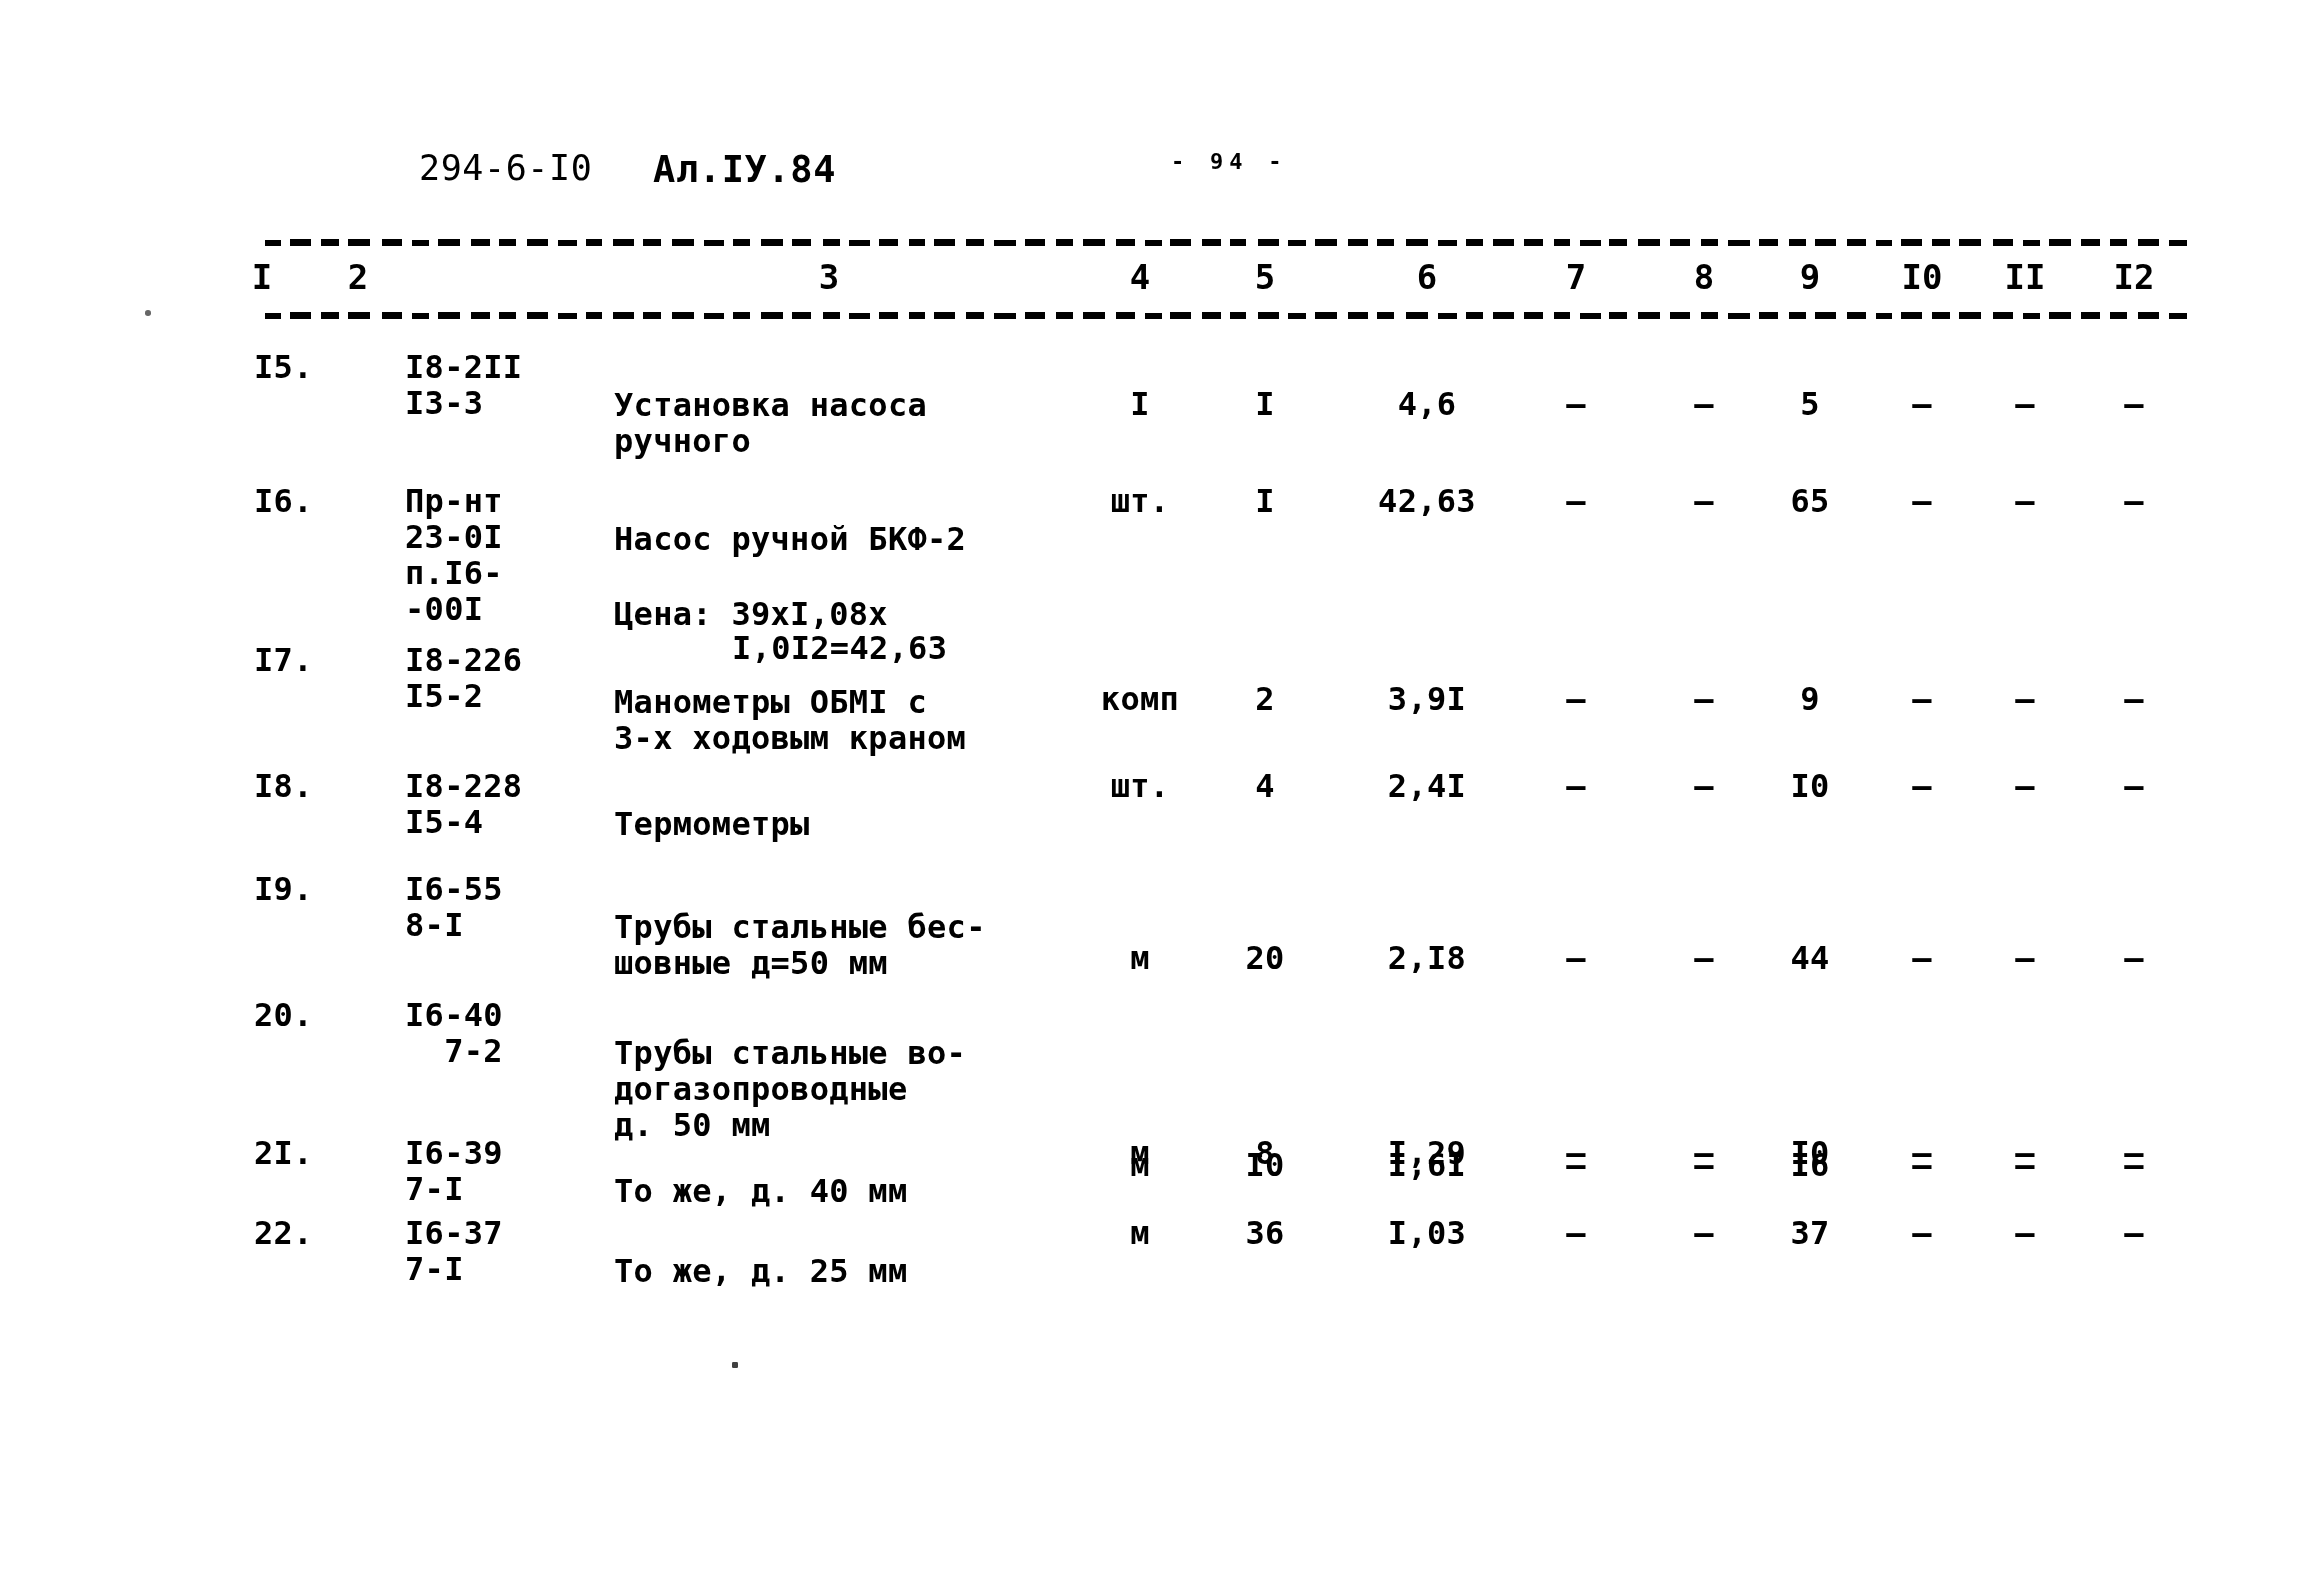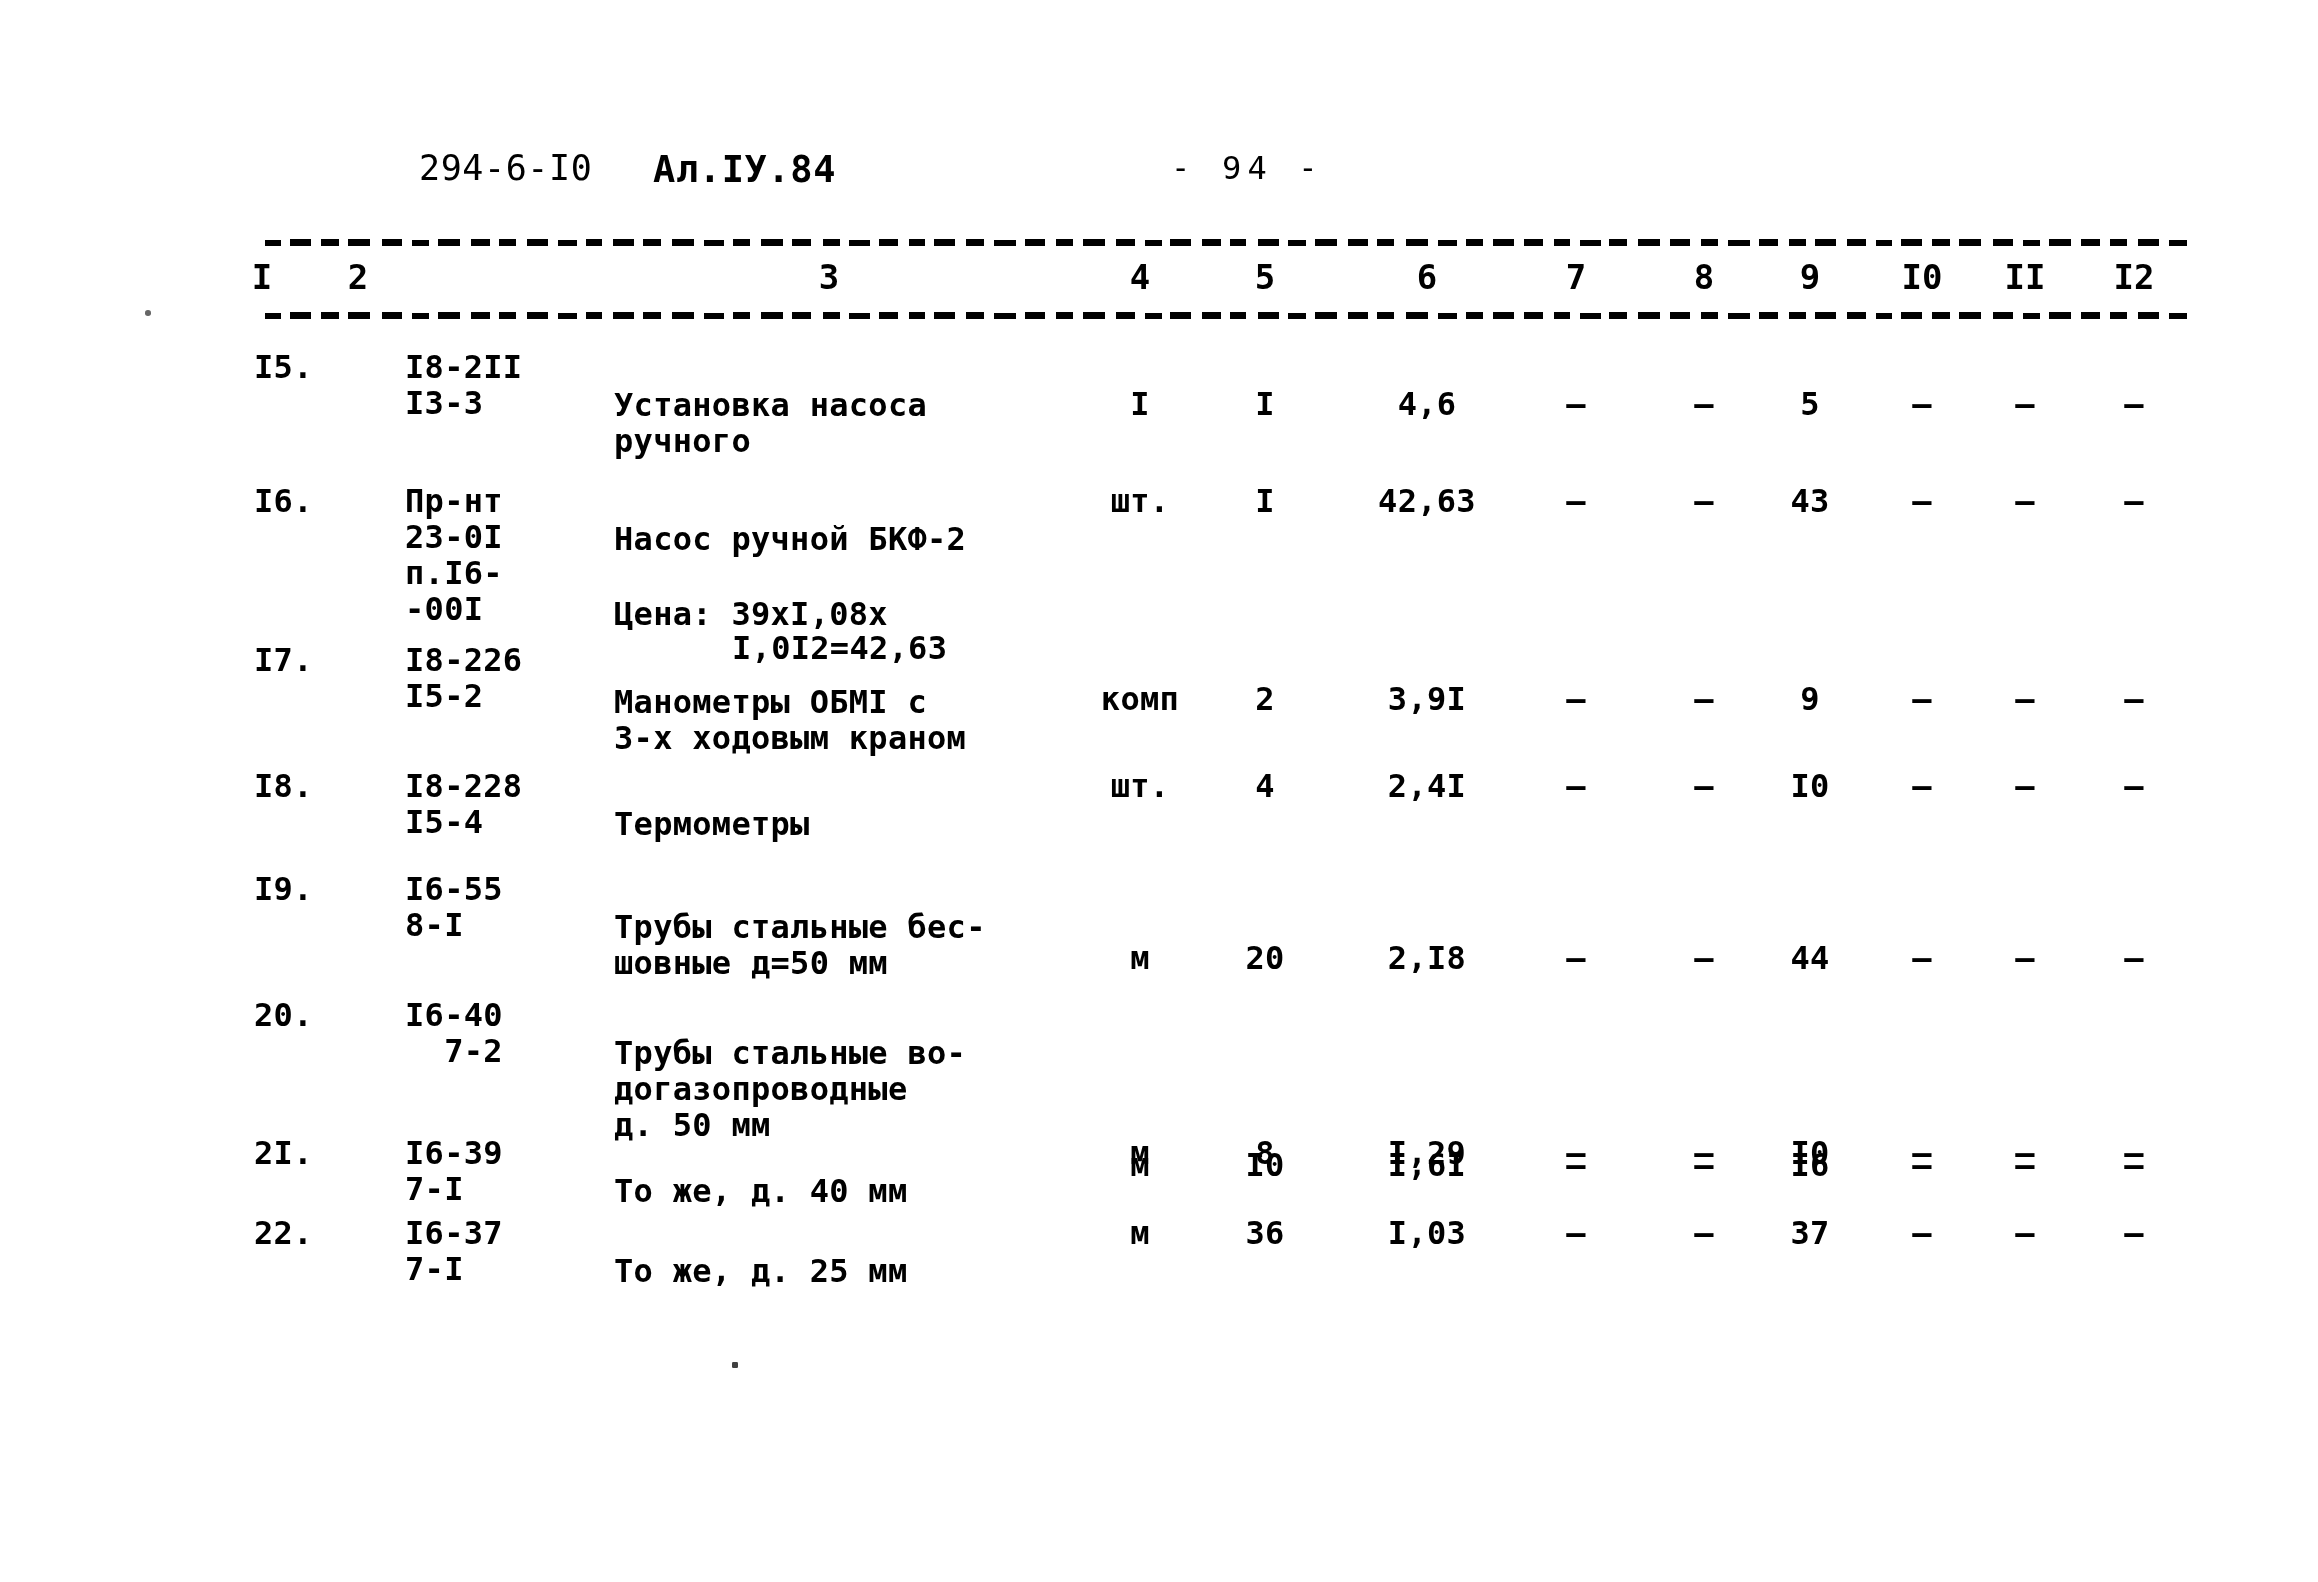--- a/index.html
+++ b/index.html
@@ -45,24 +45,24 @@
     top: 0;
     font-size: 37px;
     letter-spacing: 0.6px;
     white-space: nowrap;
     font-weight: 600;
   }
   .page-num {
     position: absolute;
     left: 1171px;
     top: 1.2px;
-    font-size: 32px;
+    font-size: 22px;
     letter-spacing: 6.2px;
     white-space: nowrap;
-    font-weight: 400;
+    font-weight: 700;
   }
 
   
   .rule {
     position: absolute;
     left: 265px;
     width: 1922px;
     height: 6.9px;
     overflow: hidden;
   }
@@ -335,21 +335,21 @@
 п.I6-
 -00I</div>
         <div class="cell c-desc" style="top: 0px;">Насос ручной БКФ-2</div>
         <div class="cell c-desc" style="top: 75px;">Цена: 39xI,08x</div>
         <div class="cell c-desc" style="top: 109px; left: 732px;">I,0I2=42,63</div>
         <div class="centered" style="left: 1140px; top: 0px;">шт.</div>
         <div class="centered" style="left: 1265px; top: 0px;">I</div>
         <div class="centered" style="left: 1427px; top: 0px;">42,63</div>
         <div class="centered" style="left: 1576px; top: 0px;">–</div>
         <div class="centered" style="left: 1704px; top: 0px;">–</div>
-        <div class="centered" style="left: 1810px; top: 0px;">43</div>
+        <div class="centered" style="left: 1810px; top: 0px;">65</div>
         <div class="centered" style="left: 1922px; top: 0px;">–</div>
         <div class="centered" style="left: 2025px; top: 0px;">–</div>
         <div class="centered" style="left: 2134px; top: 0px;">–</div>
       </div>
       <div class="row" style="top: 293px;">
         <div class="cell c-num" style="top: 0px;">I7.</div>
         <div class="cell c-code" style="top: 0px;">I8-226
 I5-2</div>
         <div class="cell c-desc" style="top: 4px;">Манометры ОБМI с
 3-х ходовым краном</div>

